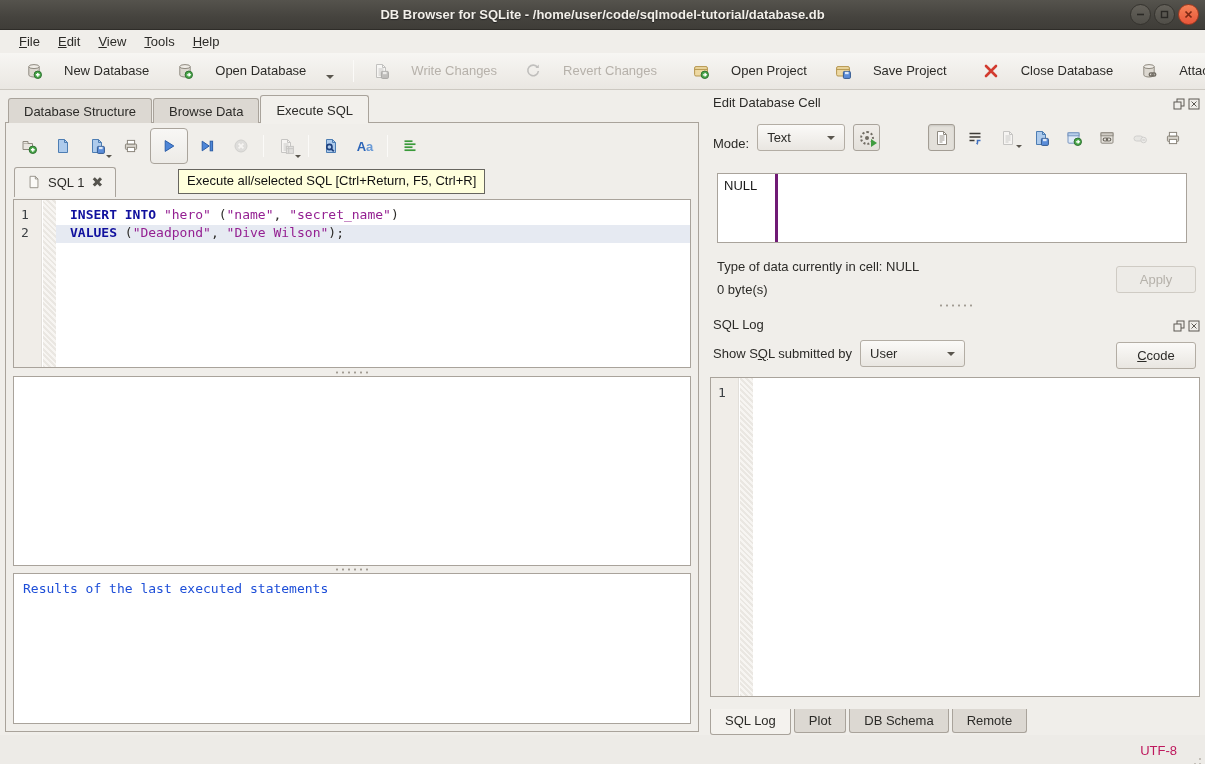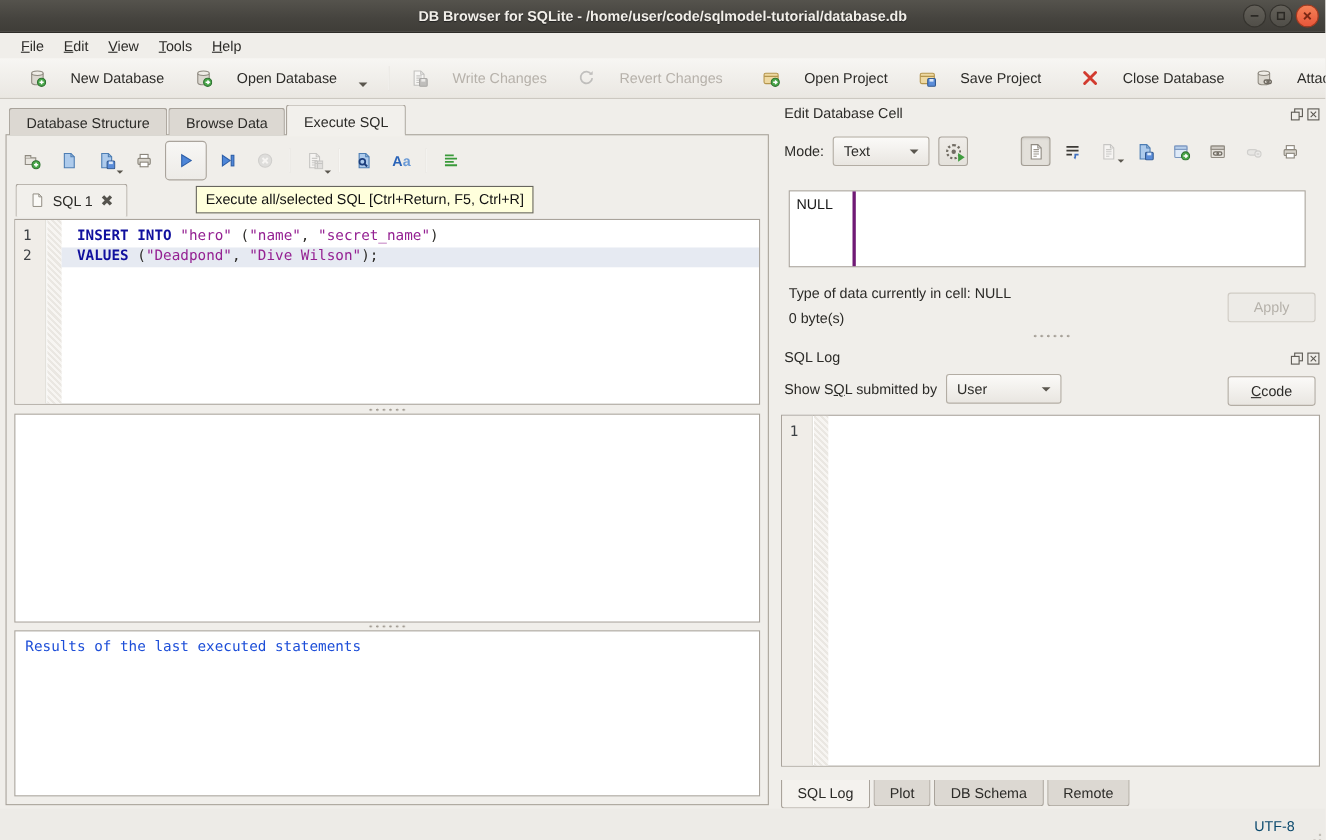--- a/index.html
+++ b/index.html
@@ -74,21 +74,21 @@
   .pane { position:absolute; left:7px; width:678px; border:1px solid #a9a39b; background:#fff; }
   .pane .placeholder { color:#1d4ed8; font-family:"DejaVu Sans Mono",monospace; font-size:13px; padding:7px 9px; }
 
   
   .right-panel { position:absolute; left:706px; top:90px; width:499px; height:645px; }
   .dock-header { display:flex; align-items:flex-end; height:18px; padding:0 5px 0 7px; }
   .dock-header .t { flex:1; }
   .dock-icons { display:flex; gap:3px; }
   .dock-icons svg { width:12px; height:12px; }
 
-  .mode-row { position:absolute; left:7px; top:34px; right:7px; display:flex; align-items:center; }
+  .mode-row { position:absolute; left:7px; top:34px; right:7px; display:flex; align-items:flex-end; }
   .combo { display:inline-flex; align-items:center; justify-content:space-between; height:27px;
     background:linear-gradient(#fbfaf8,#e9e6e1); border:1px solid #b3ada4; border-radius:3px; padding:0 9px; }
   .btn26 { width:27px; height:27px; border:1px solid transparent; border-radius:3px; display:flex; align-items:center; justify-content:center; position:relative; }
   .btn26.framed { border-color:#a9a39b; background:linear-gradient(#ecoeae 0,#e7e4df); background:linear-gradient(#f0ede9,#e4e1db); }
   .btn26.pressed { border-color:#a39d94; background:#e3e0da; box-shadow:inset 0 1px 2px rgba(0,0,0,.12); }
   .btn26.disabled svg { opacity:.4; filter:grayscale(1); }
   .btn26 .caret { position:absolute; right:-2px; bottom:2px; border-left-width:3px; border-right-width:3px; border-top-width:3px; }
   .gearwrap { width:14px; height:14px; border-radius:50%; border:2px dotted #716c63; position:relative; }
   .gearwrap:after { content:""; position:absolute; left:3px; top:3px; width:4px; height:4px; border-radius:50%; background:#716c63; }
   .gear-arrow { position:absolute; right:2px; bottom:3px; width:0; height:0; border-top:4px solid transparent; border-bottom:4px solid transparent; border-left:6px solid #3f9c3f; }
@@ -109,21 +109,21 @@
   .clear-btn { position:absolute; left:410px; top:252px; width:80px; }
 
   .log-box { position:absolute; left:4px; top:287px; width:490px; height:320px; border:1px solid #a9a39b; background:#fff; }
 
   .bottom-tabs { position:absolute; left:4px; top:619px; display:flex; align-items:flex-start; }
   .btab { padding:4px 14px 5px; border:1px solid #a9a39b; border-top:none; background:#dcd8d2; margin-right:3px; border-radius:0 0 3px 3px; height:24px; }
   .btab.active { background:#f4f2ee; height:26px; }
 
   
   .statusbar { position:absolute; left:0; top:735px; width:1205px; height:29px; background:#edebe7; }
-  .enc { position:absolute; right:28px; top:8px; color:#0c4a6e; }
+  .enc { position:absolute; right:28px; top:8px; color:#be185d; }
   .grip { position:absolute; right:4px; bottom:4px; width:2px; height:2px; background:#c3bfb8;
     box-shadow:-5px 5px #c3bfb8, 0 5px #c3bfb8, -10px 10px #c3bfb8, -5px 10px #c3bfb8, 0 10px #c3bfb8; }
 </style>
 </head>
 <body>
 
 <div class="titlebar">
   <span class="title">DB Browser for SQLite - /home/user/code/sqlmodel-tutorial/database.db</span>
   <div class="winbtns">
     <span class="winbtn">

